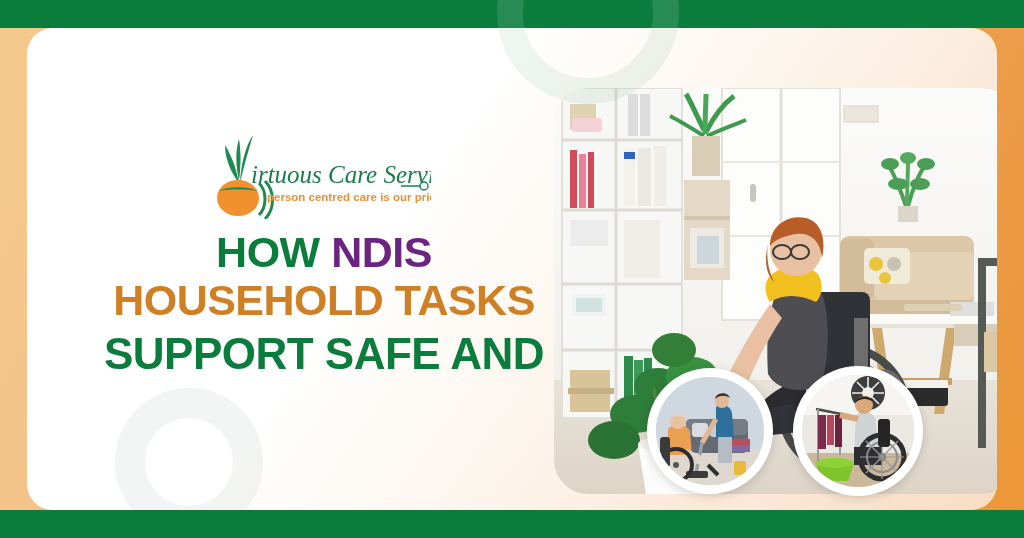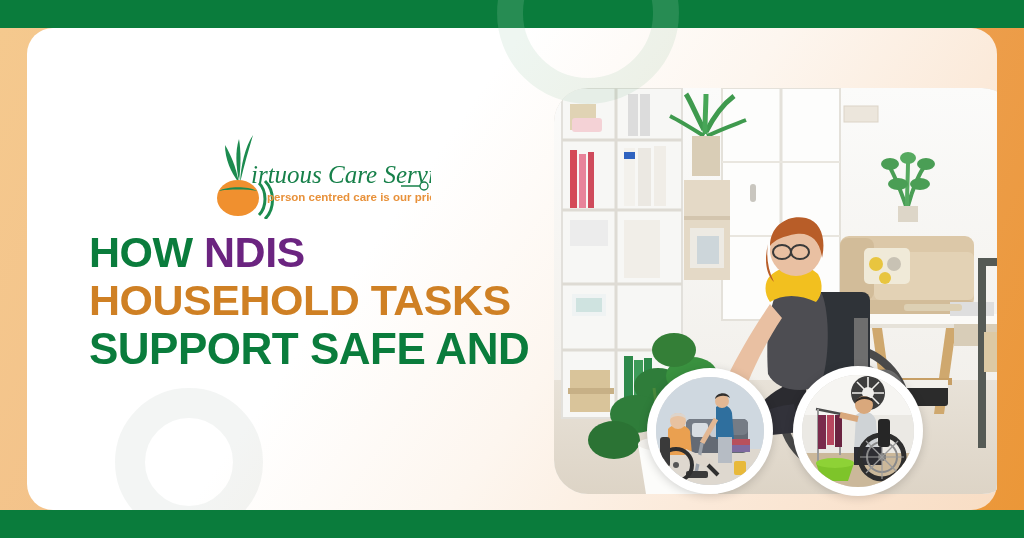--- a/index.html
+++ b/index.html
@@ -98,27 +98,28 @@
     height: 88px;
   }
   .logo svg { display: block; width: 226px; height: 88px; }
 
   
   .headline {
     position: absolute;
     left: 62px;
     top: 203px;
     width: 470px;
+    text-align: center;
     line-height: 0.98;
     font-weight: 700;
     letter-spacing: -0.5px;
   }
   .hl-line { display: block; white-space: nowrap; }
   .hl-1 { font-size: 43px; margin-bottom: 6px; }
-  .hl-2 { font-size: 43px; margin-bottom: 6px; }
+  .hl-2 { font-size: 43px; margin-bottom: 11px; }
   .hl-3 { font-size: 44px; margin-bottom: 5px; }
   .hl-4 { font-size: 40px; }
   .c-green  { color: #0a7c3c; }
   .c-purple { color: #6b2480; }
   .c-orange { color: #cf8024; }
 
   
   .photo-main {
     position: absolute;
     left: 527px;

